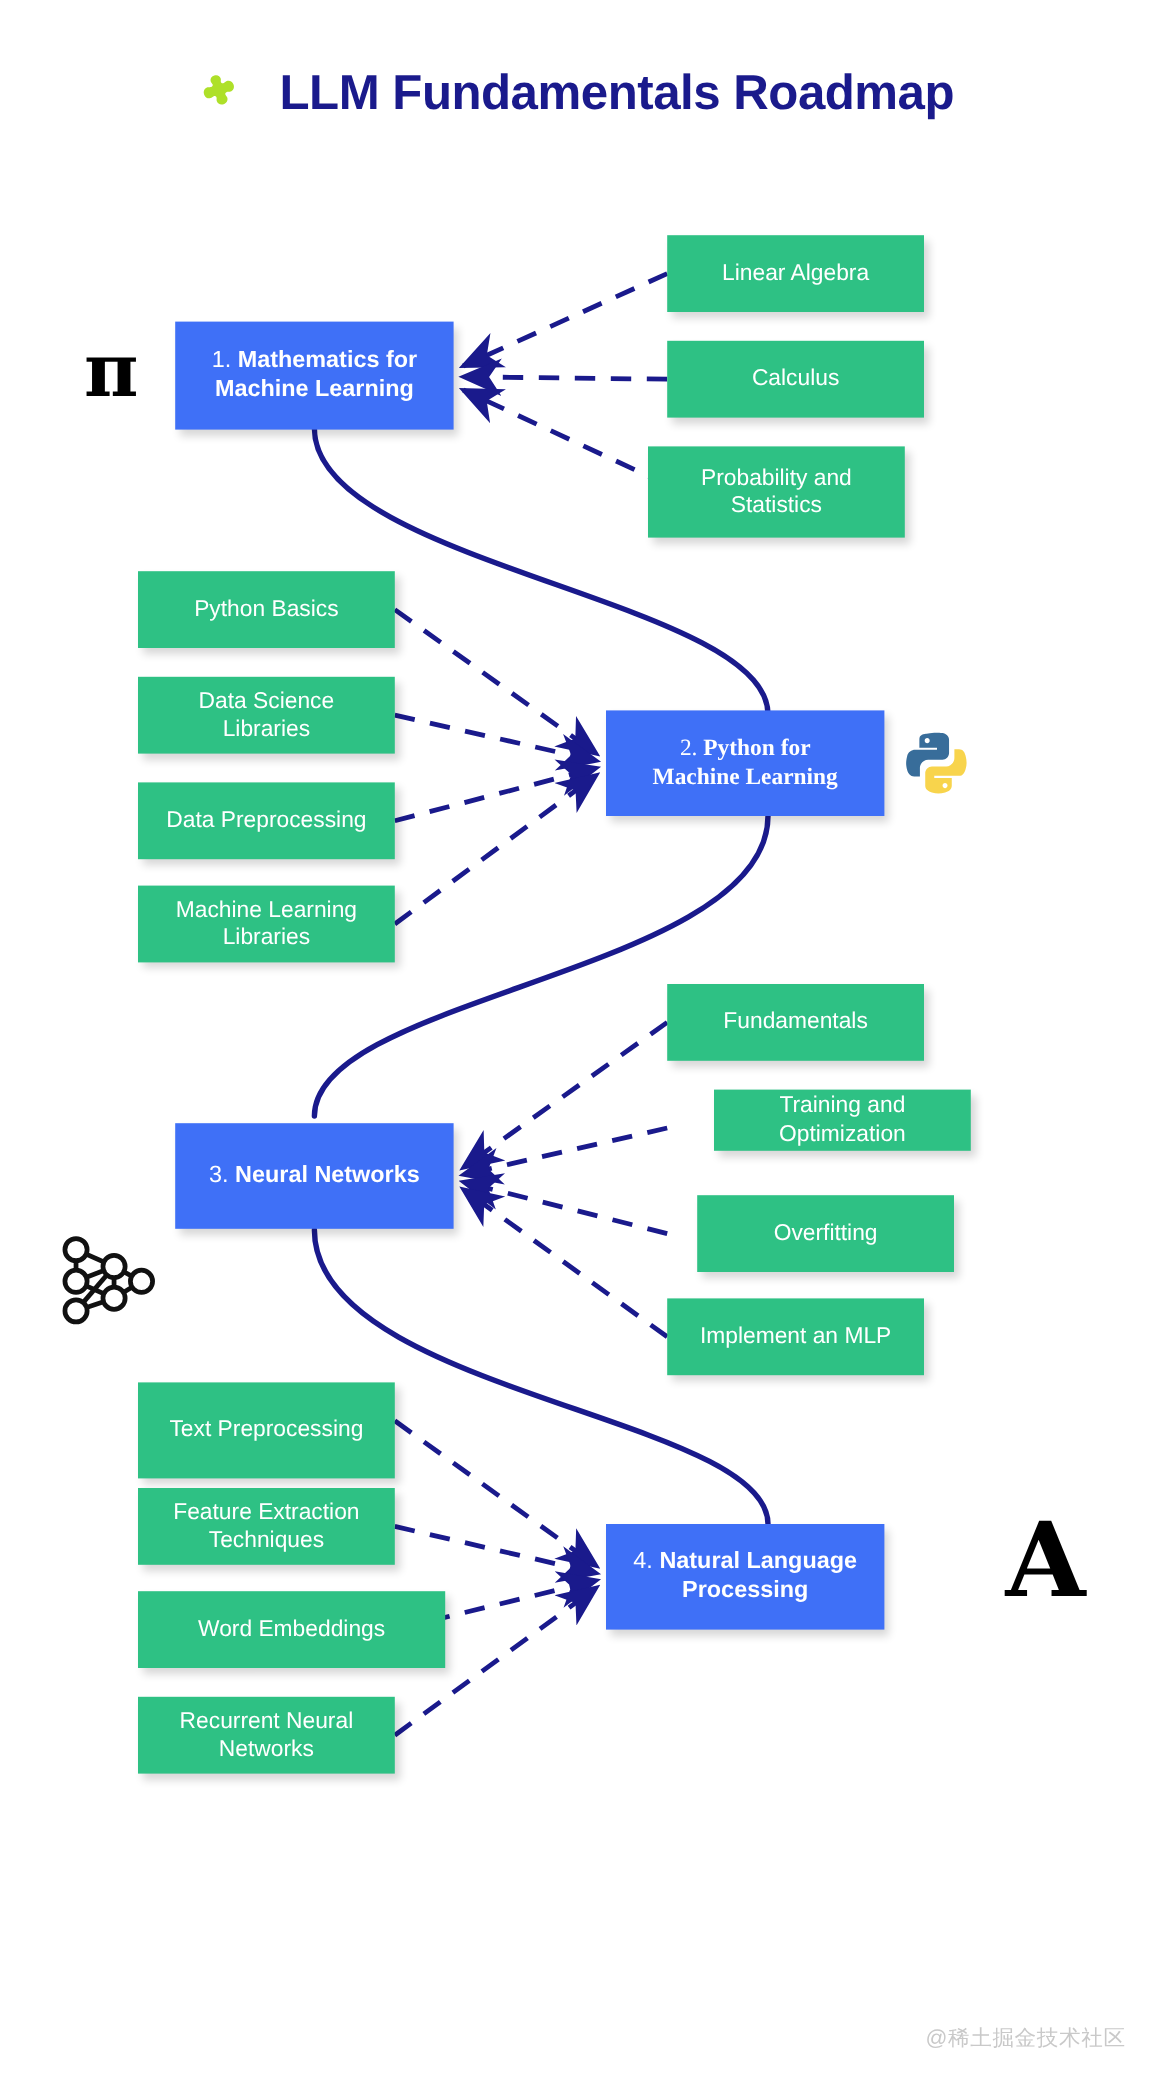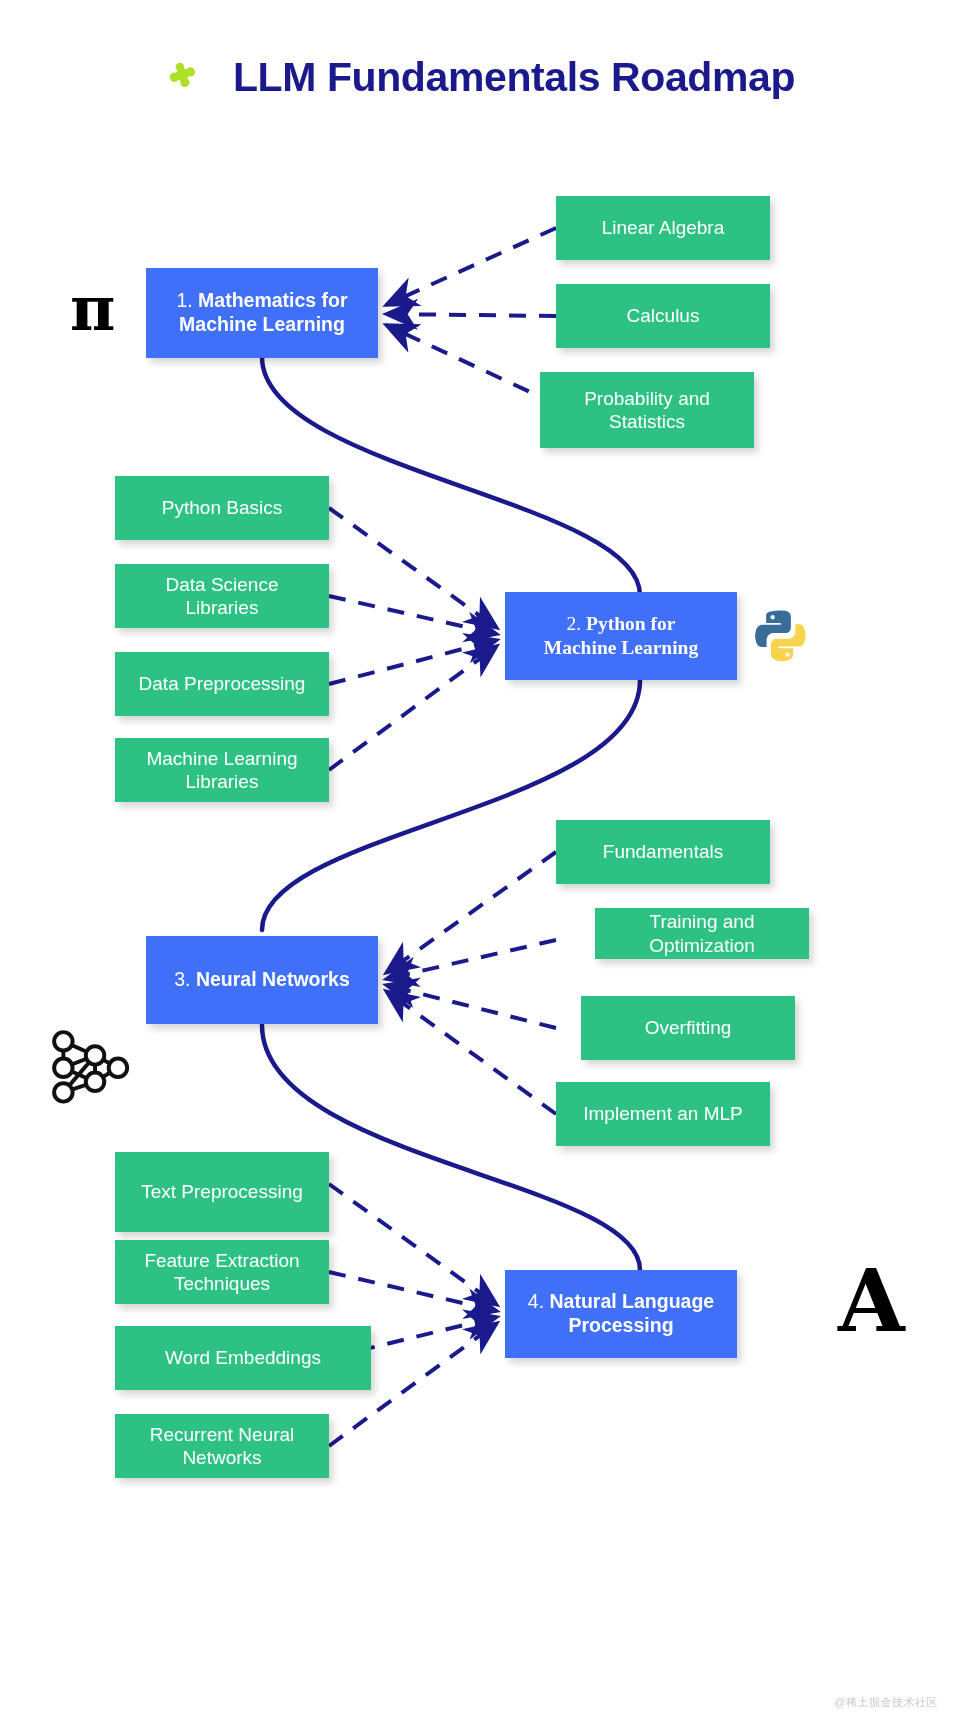--- a/index.html
+++ b/index.html
@@ -86,21 +86,21 @@
     font-weight: bold;
     color: #000000;
     line-height: 1;
   }
 
   
   .watermark {
     position: absolute;
     right: 22px;
     bottom: 18px;
-    font-size: 11px;
+    font-size: 18px;
     color: #c9c9c9;
     letter-spacing: 0.5px;
     white-space: nowrap;
   }
 </style>
 </head>
 <body>
 
 <div id="stage">
 

